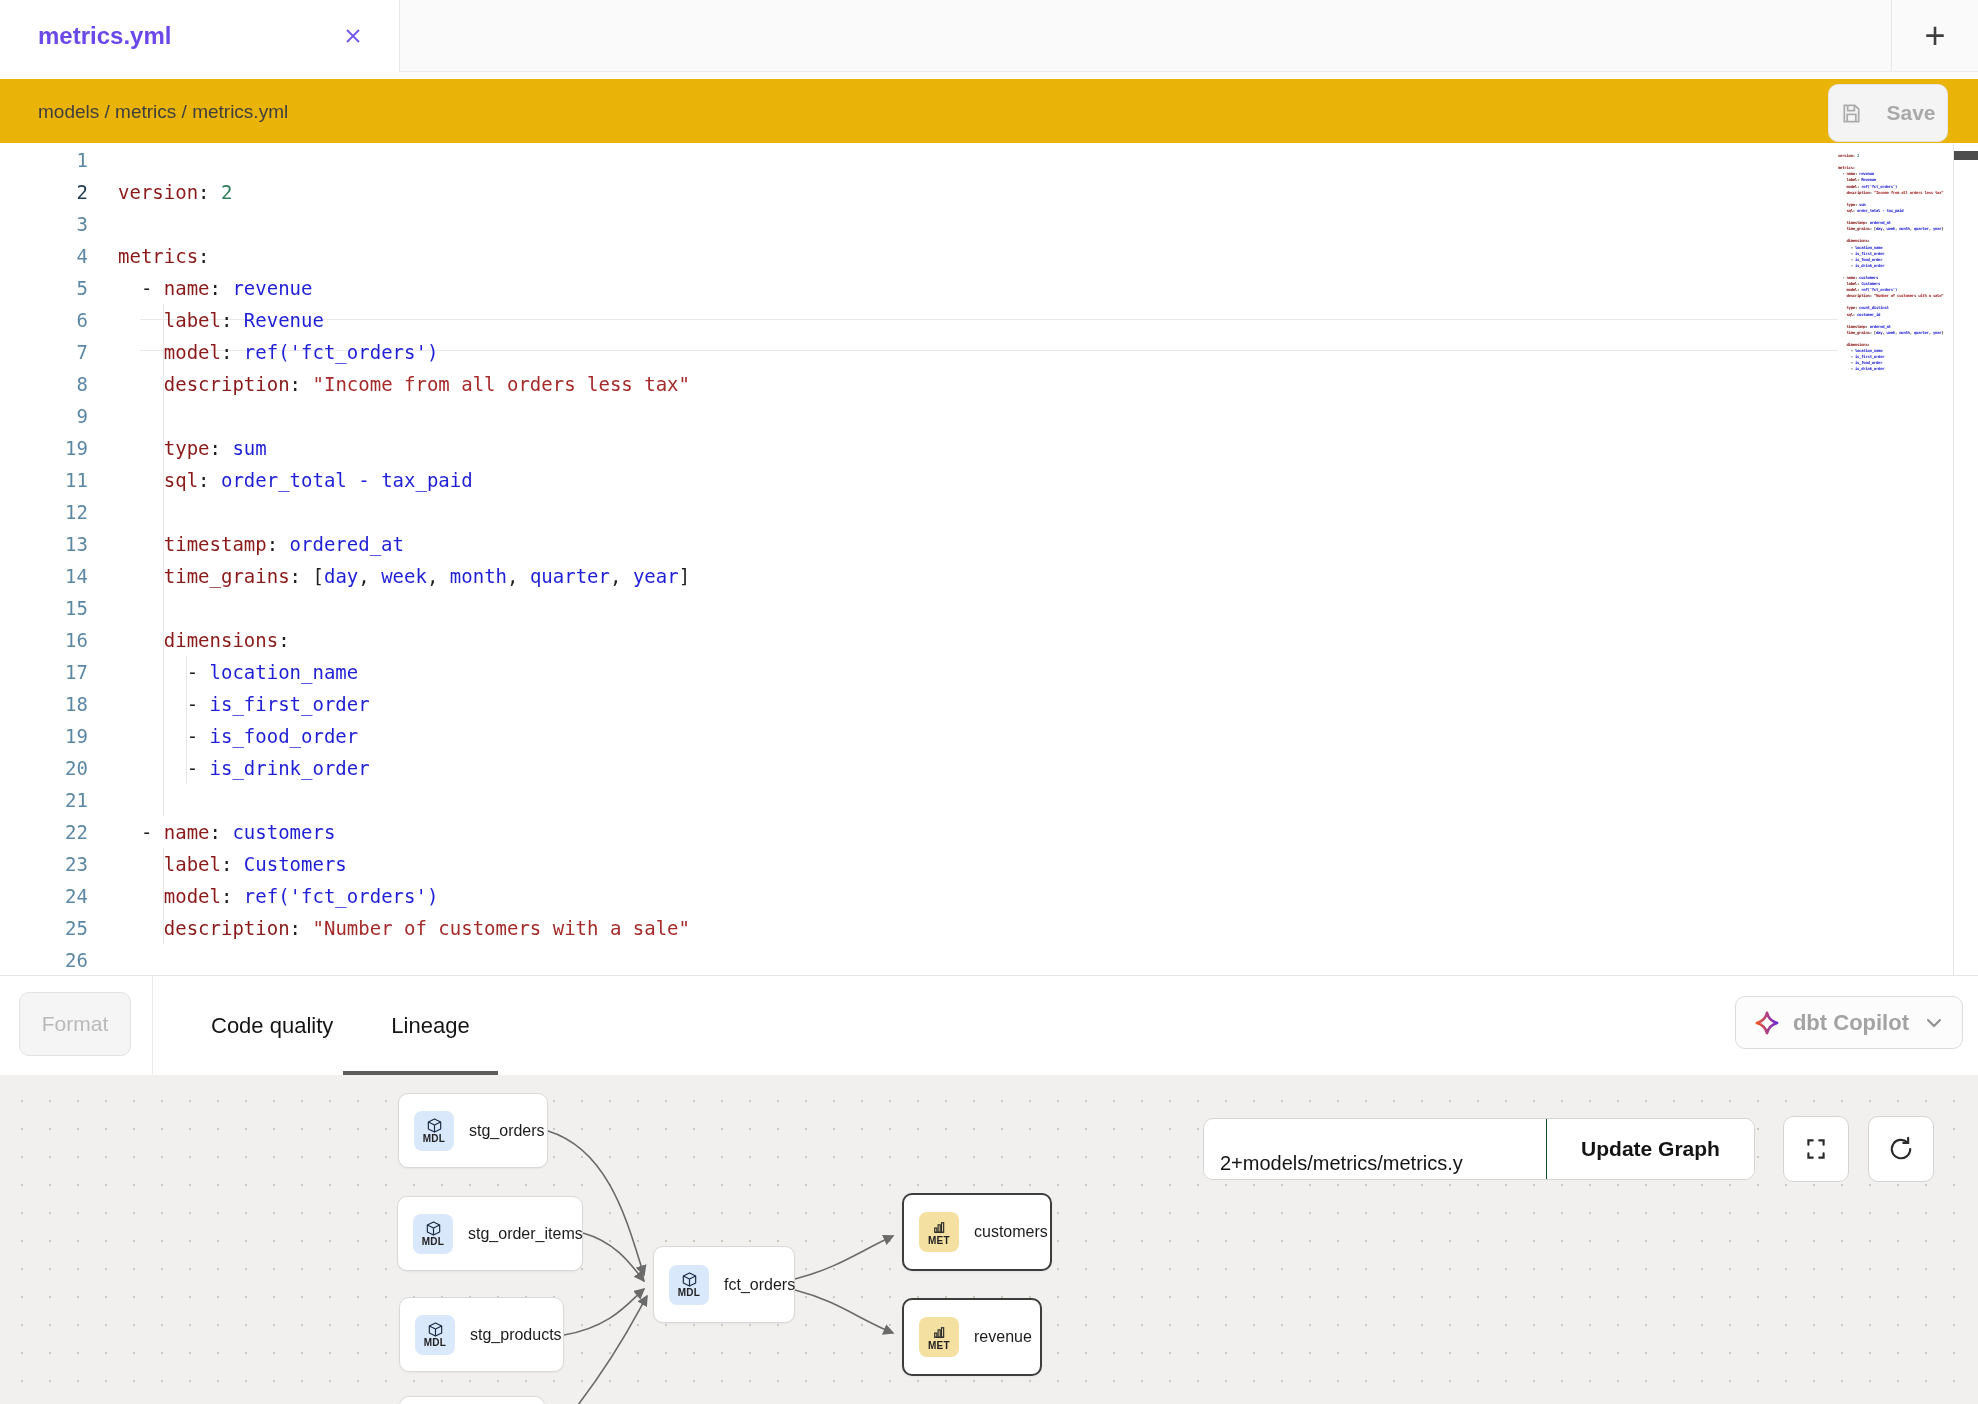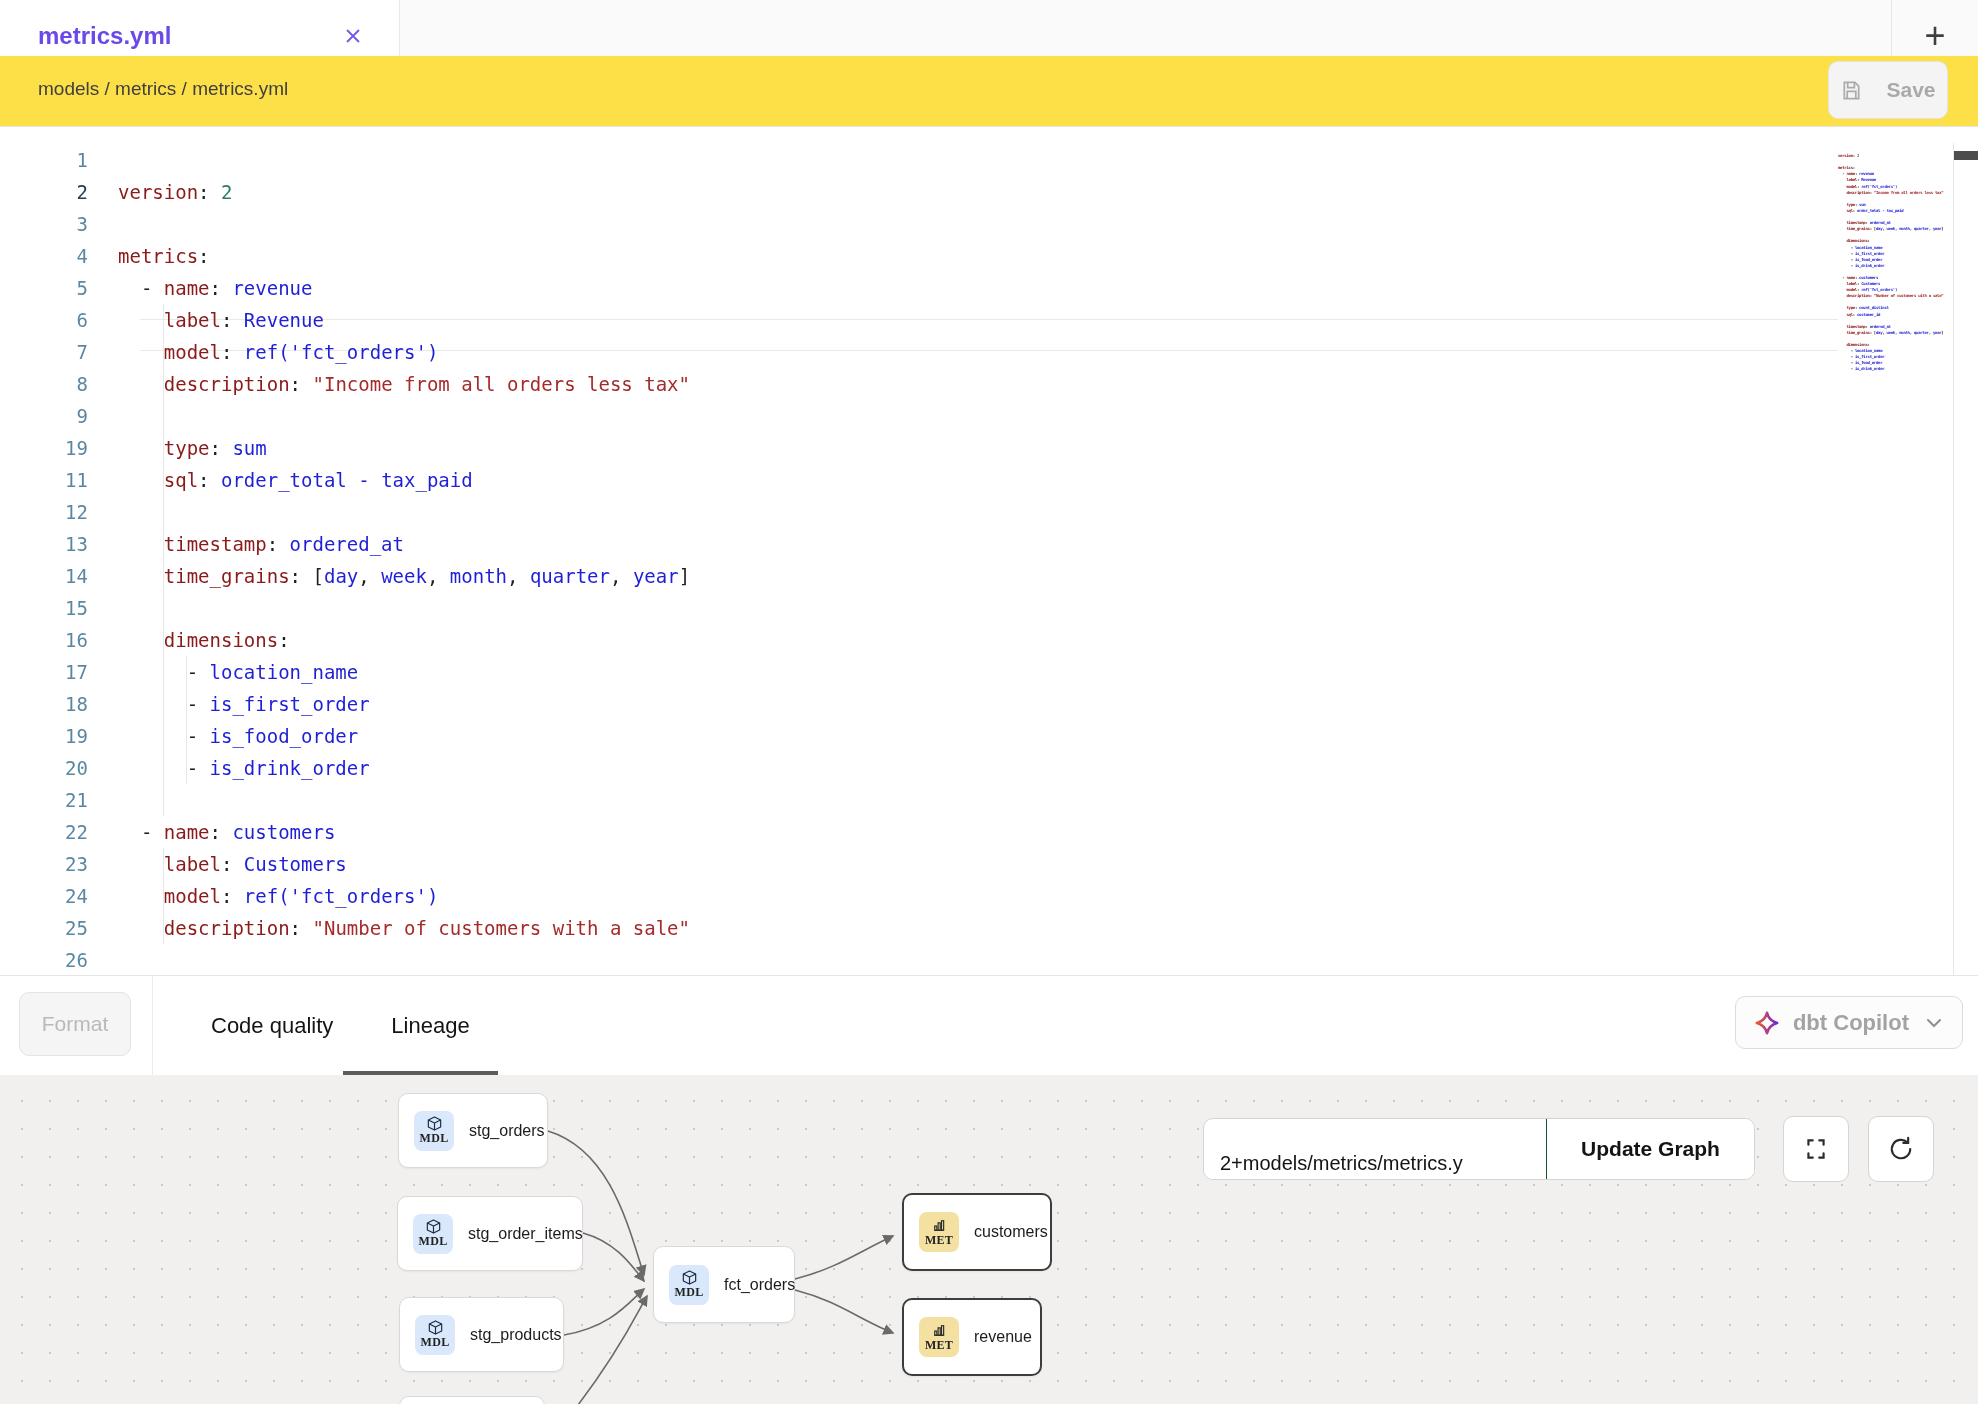--- a/index.html
+++ b/index.html
@@ -12,21 +12,21 @@
   .tab{position:absolute;left:0;top:0;width:400px;height:72px;background:#fff;
        border-right:1px solid #e8e8e8;box-sizing:border-box;display:flex;align-items:center;
        justify-content:space-between;padding:0 36px 0 38px;}
   .tab-label{color:var(--c-accent);font-size:24px;font-weight:700;}
   .tab-close{display:flex;align-items:center;cursor:pointer;}
   .newtab{position:absolute;right:0;top:0;width:86px;height:71px;border-left:1px solid #e8e8e8;
           display:flex;align-items:center;justify-content:center;font-size:36px;font-weight:300;
           color:#3f3f3f;cursor:pointer;}
 
   
-  .header{position:absolute;top:56px;left:0;right:0;height:71px;background:#fde047;
+  .header{position:absolute;top:79px;left:0;right:0;height:71px;background:#eab308;
           border-bottom:1px solid #e4e4e4;box-sizing:border-box;}
   .breadcrumb{position:absolute;left:38px;top:22px;font-size:19px;color:#404040;}
   .save-btn{position:absolute;right:30px;top:5px;width:120px;height:58px;background:#f4f4f4;
             border:1px solid #e4e4e4;border-radius:10px;display:flex;align-items:center;
             justify-content:center;gap:23px;font-size:21px;color:#a9a9a9;font-weight:600;}
 
   
   .editor{position:absolute;top:143px;left:0;width:1978px;height:832px;background:#fff;
           font-family:"DejaVu Sans Mono",monospace;font-size:19px;overflow:hidden;}
   .code-lines{position:absolute;top:1px;left:0;right:0;}
@@ -67,21 +67,21 @@
   .lineage{position:absolute;top:1075px;left:0;width:1978px;height:329px;background:#f1f0ee;
            background-image:radial-gradient(circle,#cbc8c2 1.3px,transparent 1.5px);
            background-size:28px 28px;background-position:8px 12px;overflow:hidden;}
   .edges{position:absolute;top:0;left:0;width:1978px;height:329px;}
   .node{position:absolute;background:#fff;border:1px solid #d9d9d9;border-radius:10px;
         box-sizing:border-box;display:flex;align-items:center;gap:15px;padding-left:15px;
         box-shadow:0 1px 2px rgba(0,0,0,.05);cursor:pointer;}
   .node.selected{border:2px solid #3d3d3d;}
   .node-icon{width:40px;height:40px;border-radius:8px;flex:none;display:flex;flex-direction:column;
         align-items:center;justify-content:center;}
-  .node-icon .blabel{font-size:12px;font-weight:bold;color:#222;font-family:Liberation Serif, serif;
+  .node-icon .blabel{font-size:10px;font-weight:bold;color:#222;font-family:Liberation Sans, sans-serif;
         margin-top:-1px;letter-spacing:.3px;}
   .node-label{font-size:16px;color:#1c1c1c;}
   .partial-node{position:absolute;left:399px;top:321px;width:146px;height:40px;background:#fff;
         border:1px solid #d9d9d9;border-radius:10px;box-sizing:border-box;}
   .graph-controls{position:absolute;top:43px;left:1203px;height:62px;display:flex;
         background:#fff;border:1px solid #d4d4d4;border-radius:10px;overflow:hidden;box-sizing:border-box;}
   .graph-input{width:310px;border:none;outline:none;font-size:20px;color:#141414;
         padding:0 16px;font-family:"Liberation Sans",sans-serif;background:#fff;margin-top:28px;}
   .graph-update{width:208px;border:none;border-left:1px solid #14532d;background:#fff;
         font-size:21px;font-weight:600;color:#141414;font-family:"Liberation Sans",sans-serif;cursor:pointer;}

